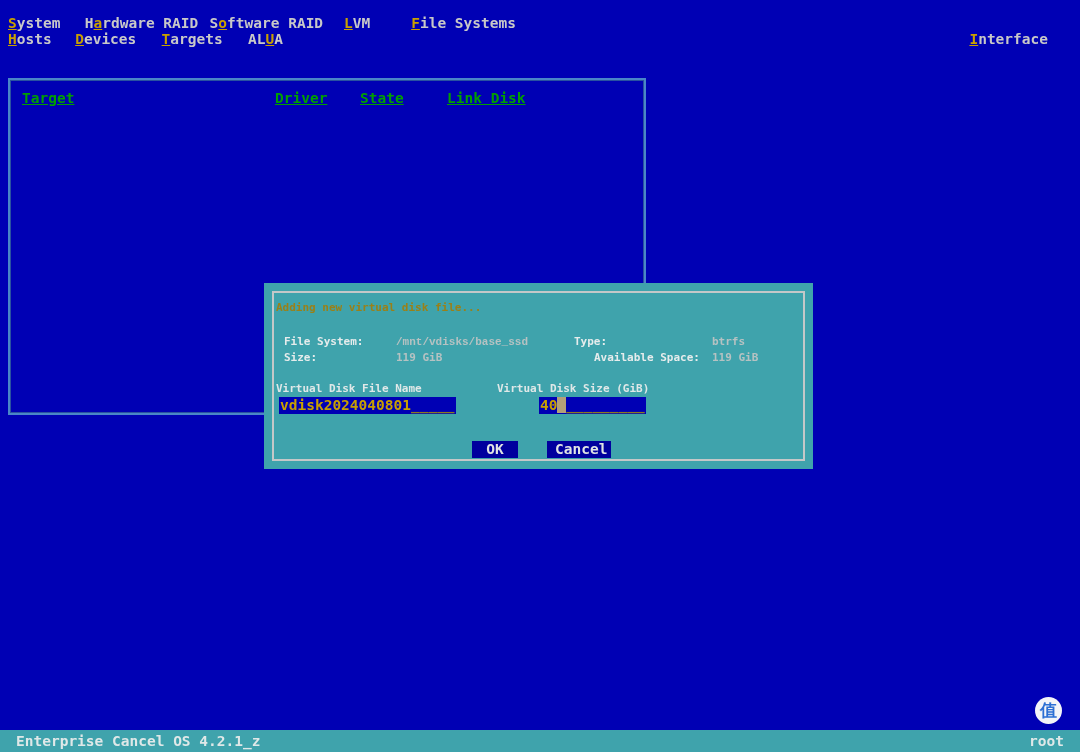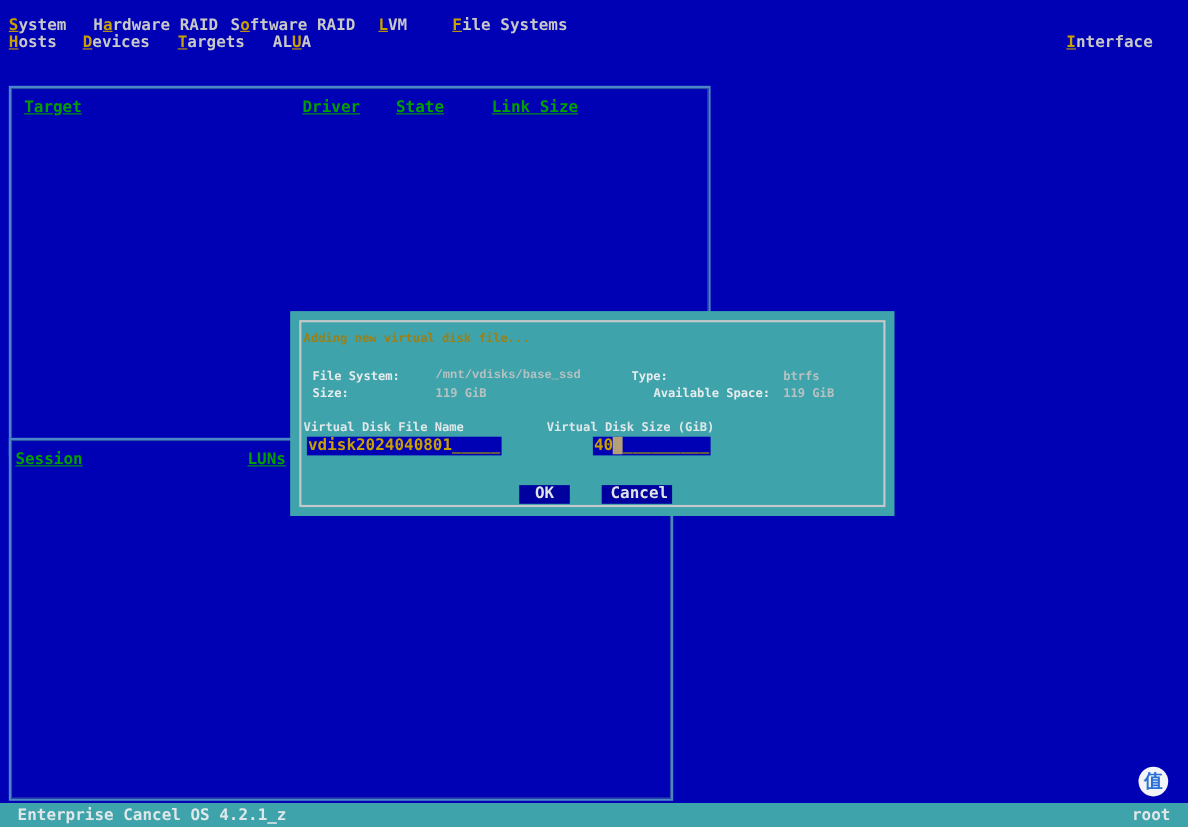--- a/index.html
+++ b/index.html
@@ -186,31 +186,24 @@
     <div class="menurow r2" id="menu-row-2"><span class="mi" style="position: absolute; left: 0px;"><span class="hk">H</span><span>osts</span></span><span class="mi" style="position: absolute; left: 67.2px;"><span class="hk">D</span><span>evices</span></span><span class="mi" style="position: absolute; left: 153.6px;"><span class="hk">T</span><span>argets</span></span><span class="mi" style="position: absolute; left: 240px;"><span>AL</span><span class="hk">U</span><span>A</span></span></div>
     <div class="iface" id="menu-interface"><span class="hk">I</span>nterface</div>
   </div>
 
   <div class="panel" id="panel-targets">
     <div class="panel-inner-line"></div>
     <div id="targets-columns">
         <div class="colhead" style="left: 12px; top: 10px;">Target</div>
         <div class="colhead" style="left: 265px; top: 10px;">Driver</div>
         <div class="colhead" style="left: 350px; top: 10px;">State</div>
-        <div class="colhead" style="left: 437px; top: 10px;">Link Size</div>
+        <div class="colhead" style="left: 437px; top: 10px;">Link Disk</div>
       </div>
   </div>
 
-  <div class="panel" id="panel-sessions">
-    <div class="panel-inner-line"></div>
-    <div id="sessions-columns">
-        <div class="colhead" style="left: 4px; top: 10px;">Session</div>
-        <div class="colhead" style="left: 215px; top: 10px;">LUNs</div>
-      </div>
-  </div>
 
   <div id="dialog">
     <div class="dlg-border"></div>
 
     <div class="dlg-text dlg-title">Adding new virtual disk file...</div>
 
     <div class="dlg-text dlg-label" style="left:18px; top:49px;">File System:</div>
     <div class="dlg-text dlg-value" style="left:130px; top:49px;font-family:Liberation Mono, monospace;">/mnt/vdisks/base_ssd</div>
     <div class="dlg-text dlg-label" style="left:296px; top:49px;padding-left:12px;">Type:</div>
     <div class="dlg-text dlg-value" style="left:446px; top:49px;">btrfs</div>

